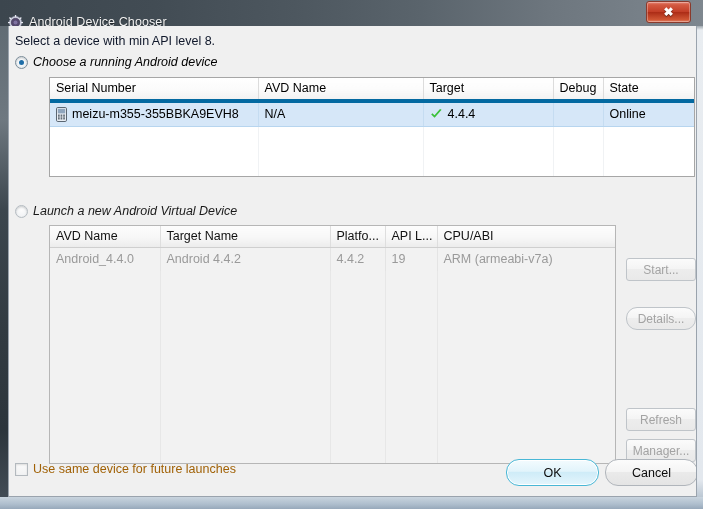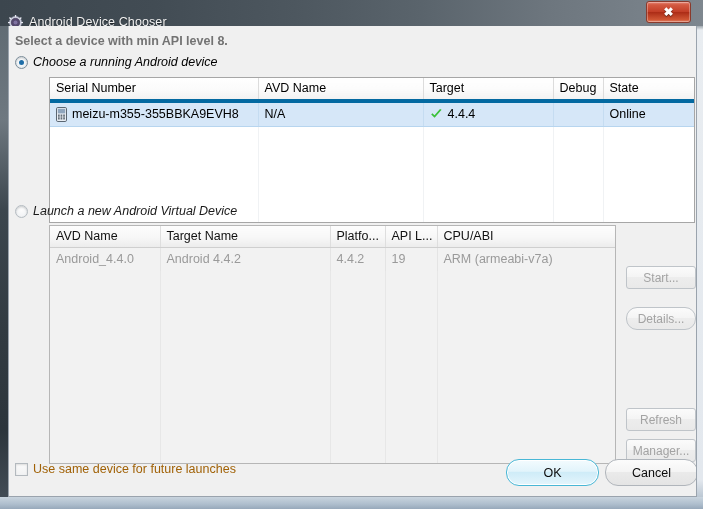--- a/index.html
+++ b/index.html
@@ -104,22 +104,21 @@
     border: 1px solid #9aa3ad;
     border-top: none;
     box-sizing: border-box;
     overflow: hidden;
   }
 
   #hint-text {
     position: absolute;
     left: 6px; top: 8px;
     font-size: 12.5px;
-    color: #737373;
-    font-weight: bold;
+    color: #0f172a;
   }
 
   
   .radio-row {
     position: absolute;
     display: flex;
     align-items: center;
     gap: 5px;
     cursor: pointer;
   }
@@ -152,21 +151,21 @@
   .radio-label.dim { color: #1a1a1a; }
 
   
   .table-box {
     position: absolute;
     box-sizing: border-box;
     background: #ffffff;
     border: 1px solid #a6a6a6;
     overflow: hidden;
   }
-  #device-table-box { left: 40px; top: 51px; width: 646px; height: 146px; }
+  #device-table-box { left: 40px; top: 51px; width: 646px; height: 100px; }
   #avd-table-box   { left: 40px; top: 199px; width: 567px; height: 239px;
                      background: #f2f2f2; border-color: #b6b6b6; }
 
   table.grid {
     border-collapse: collapse;
     table-layout: fixed;
     width: 100%;
     font-size: 12.5px;
   }
   table.grid th {
@@ -218,21 +217,21 @@
     width: 70px; height: 23px;
     box-sizing: border-box;
     border: 1px solid #bfc4c9;
     border-radius: 3px;
     background: linear-gradient(to bottom, #fbfbfb 0%, #f4f4f4 48%, #ededed 50%, #e9e9e9 100%);
     color: #a3a3a3;
     font-size: 12px;
     display: flex; align-items: center; justify-content: center;
     cursor: default;
   }
-  #btn-start   { top: 240px; }
+  #btn-start   { top: 232px; }
   #btn-details { top: 281px; border-radius: 11px; }
   #btn-refresh { top: 382px; }
   #btn-manager { top: 413px; }
 
   
   #footer-check {
     position: absolute;
     left: 6px; top: 436px;
     display: flex; align-items: center; gap: 5px;
     cursor: pointer;

